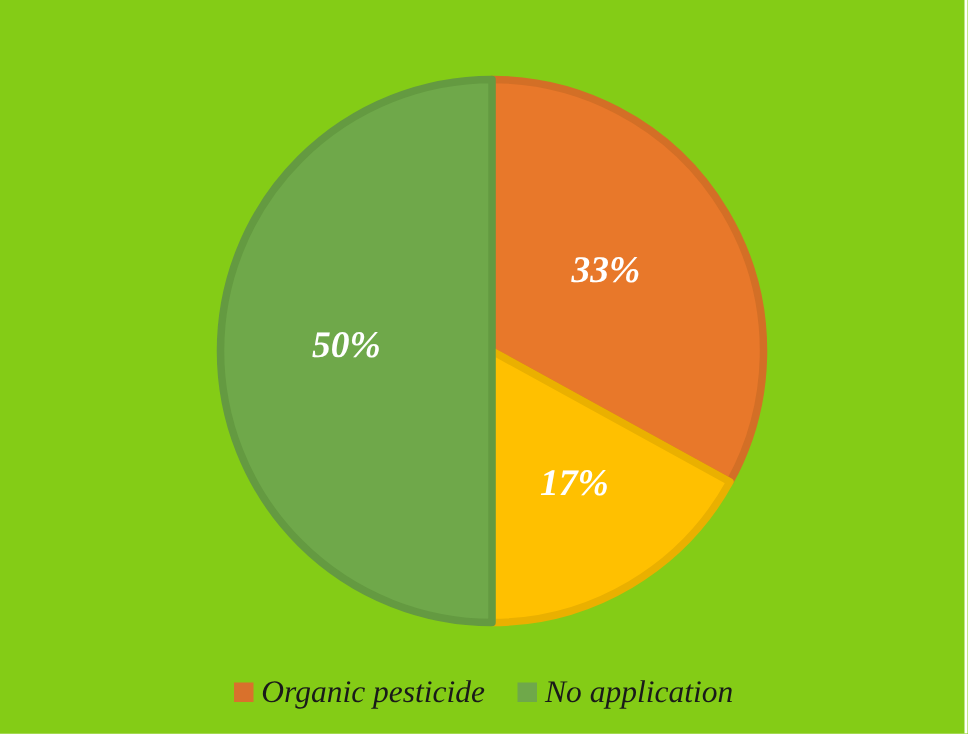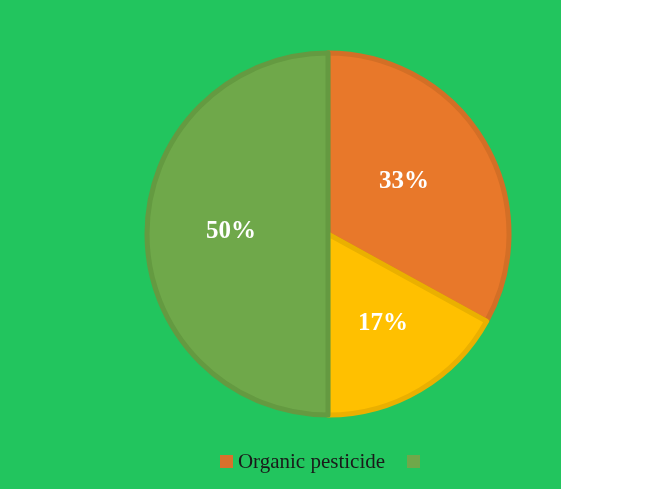--- a/index.html
+++ b/index.html
@@ -9,23 +9,24 @@
   }
   body {
     width: 645px;
     height: 489px;
     background: #ffffff;
     font-family: "Liberation Serif", "DejaVu Serif", serif;
     overflow: hidden;
   }
   #chart-root {
     position: relative;
-    width: 561px;
+    width: 643px;
     height: 489px;
-    background: #22c55e;
+    background: #84cc16;
+    font-style: italic;
   }
   #pie-wrap {
     position: absolute;
     left: 0;
     top: 0;
     width: 645px;
     height: 430px;
   }
   svg#pie-svg {
     display: block;
@@ -95,17 +96,18 @@
   <div id="legend">
 
     <div class="legend-item">
       <span class="legend-swatch" style="background: rgb(217, 113, 44);"></span>
       <span class="legend-label">Organic pesticide</span>
     </div>
 
 
     <div class="legend-item">
       <span class="legend-swatch" style="background: rgb(111, 168, 74);"></span>
+      <span class="legend-label">No application</span>
     </div>
 
   </div>
 
 </div>
 
 </body></html>

